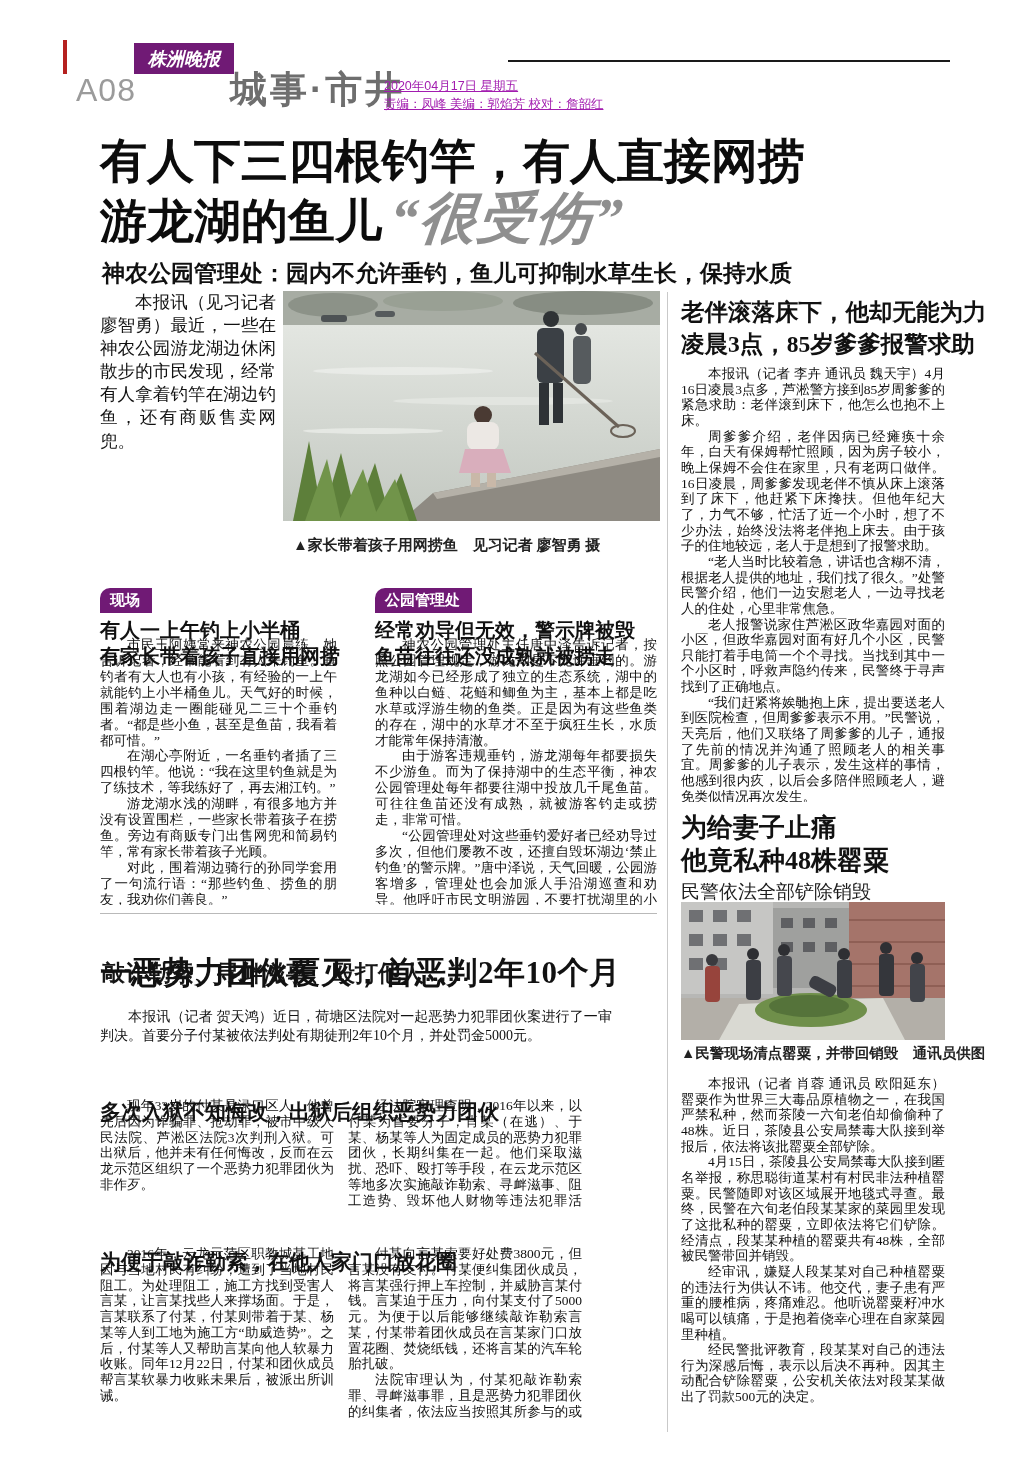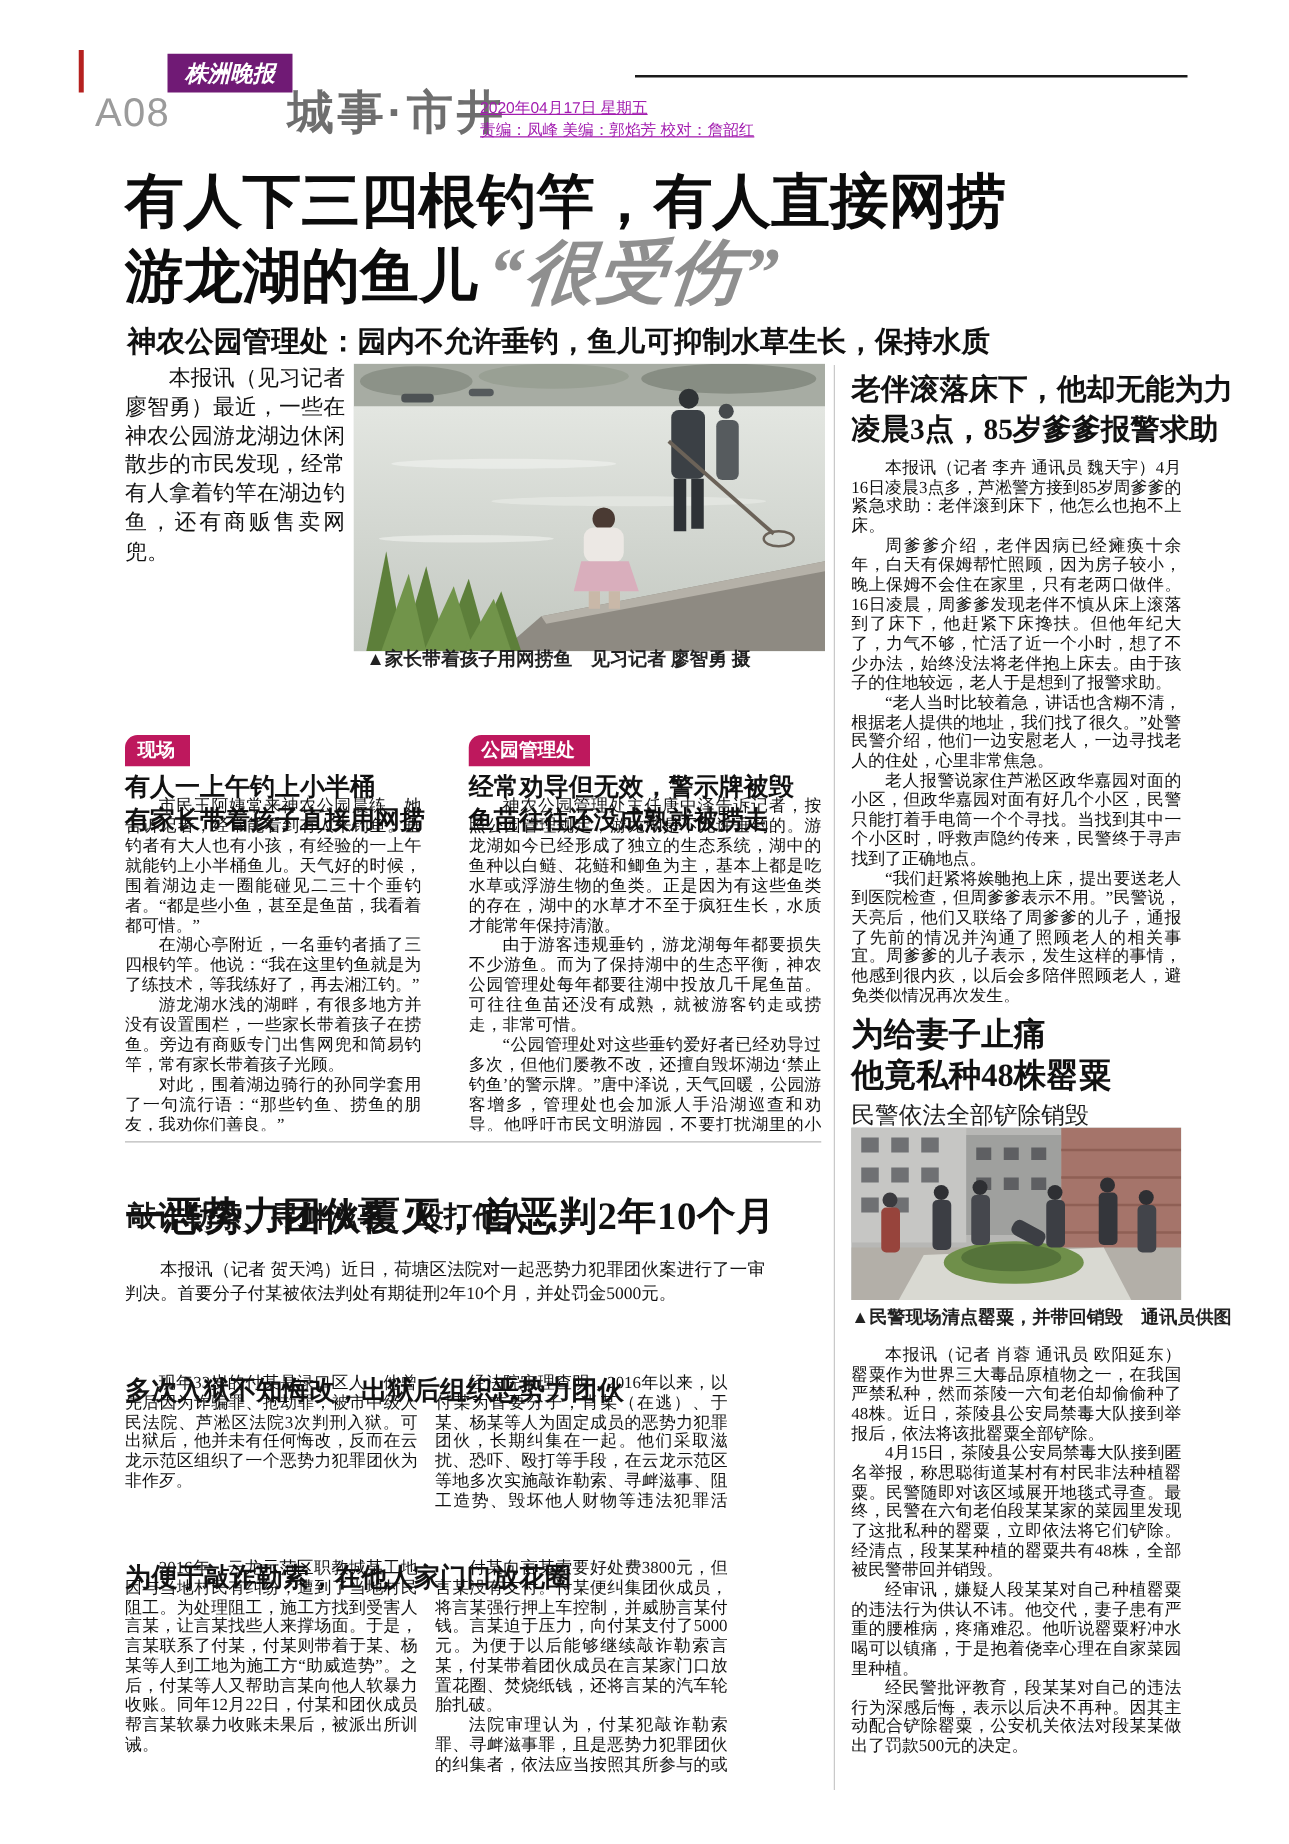--- a/index.html
+++ b/index.html
@@ -29,24 +29,24 @@
   .hl-quote{font-size:56px;font-weight:bold;font-style:italic;color:#8f8f8f;
             font-family:"Liberation Serif","DejaVu Serif",serif;transform:skewX(-6deg);letter-spacing:2px;}
   .deck{left:102px;top:226px;font-size:23px;font-weight:bold;color:#101010;white-space:nowrap;}
 
   
   .lead-intro{left:100px;top:291px;width:176px;height:256px;overflow:hidden;
               font-size:17.5px;line-height:1.32;}
   .lead-intro p{margin-bottom:2px;}
   .photo-frame{overflow:hidden;background:#cfd4cf;}
   .photo1{left:283px;top:291px;width:377px;height:230px;}
-  .caption1{left:293px;top:518px;font-size:15px;font-weight:bold;color:#222;text-align:right;}
-
-  
-  .tag{background:#be185d;color:#fff;font-size:15px;font-weight:bold;
+  .caption1{left:293px;top:536px;font-size:15px;font-weight:bold;color:#222;text-align:right;}
+
+  
+  .tag{background:#701a75;color:#fff;font-size:15px;font-weight:bold;
        padding:3px 12px 3px 10px;border-radius:10px 0 0 0;display:inline-block;}
   .tag1{left:100px;top:556px;}
   .tag2{left:375px;top:556px;}
   .sub2line{font-size:20px;font-weight:bold;line-height:1.32;color:#111;}
   .scene-subhead{left:100px;top:585px;}
   .park-subhead{left:375px;top:585px;}
   .colbody{font-size:13.5px;line-height:1.18;overflow:hidden;}
   .scene-body{left:100px;top:637px;width:237px;height:268px;}
   .park-body{left:375px;top:637px;width:282px;height:268px;}
 

